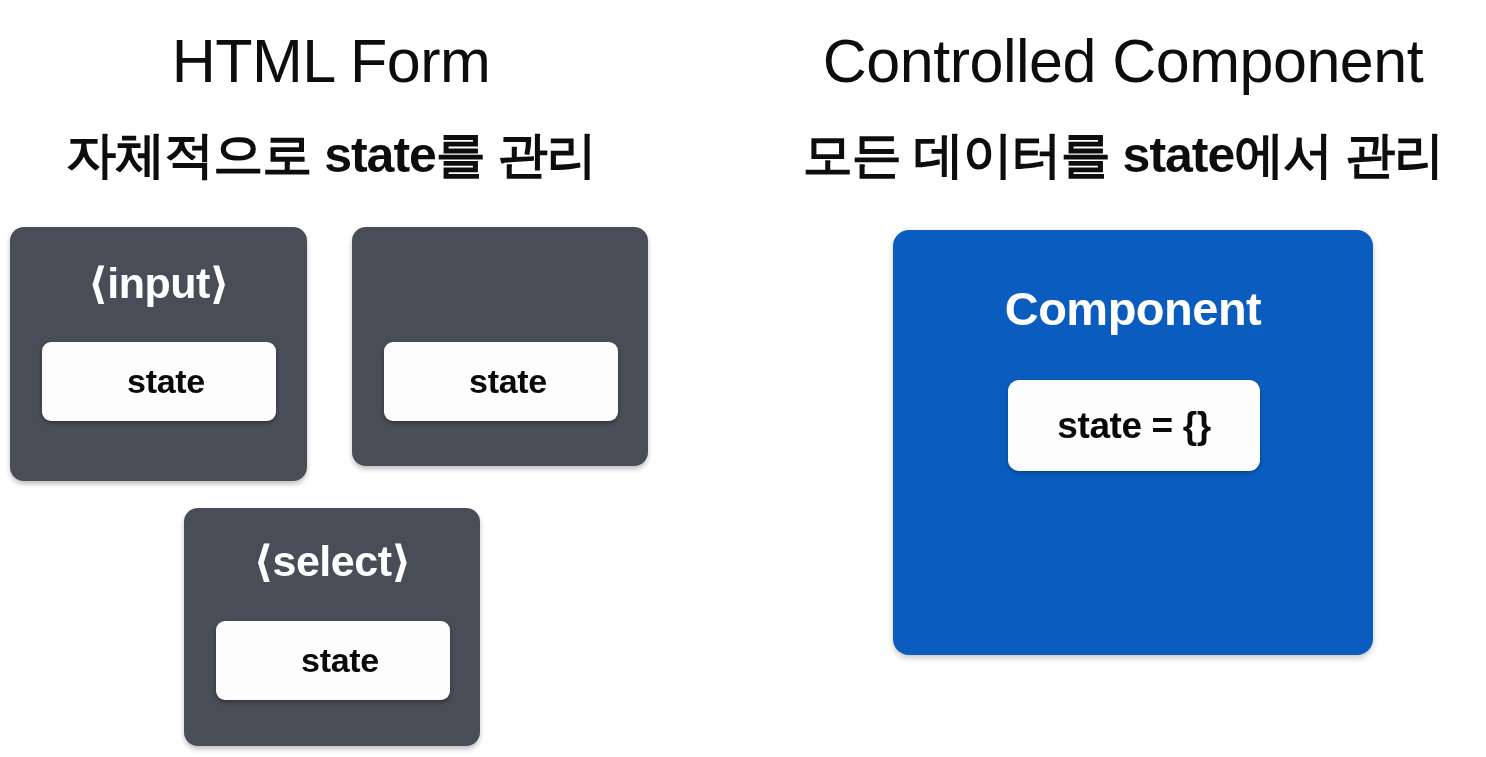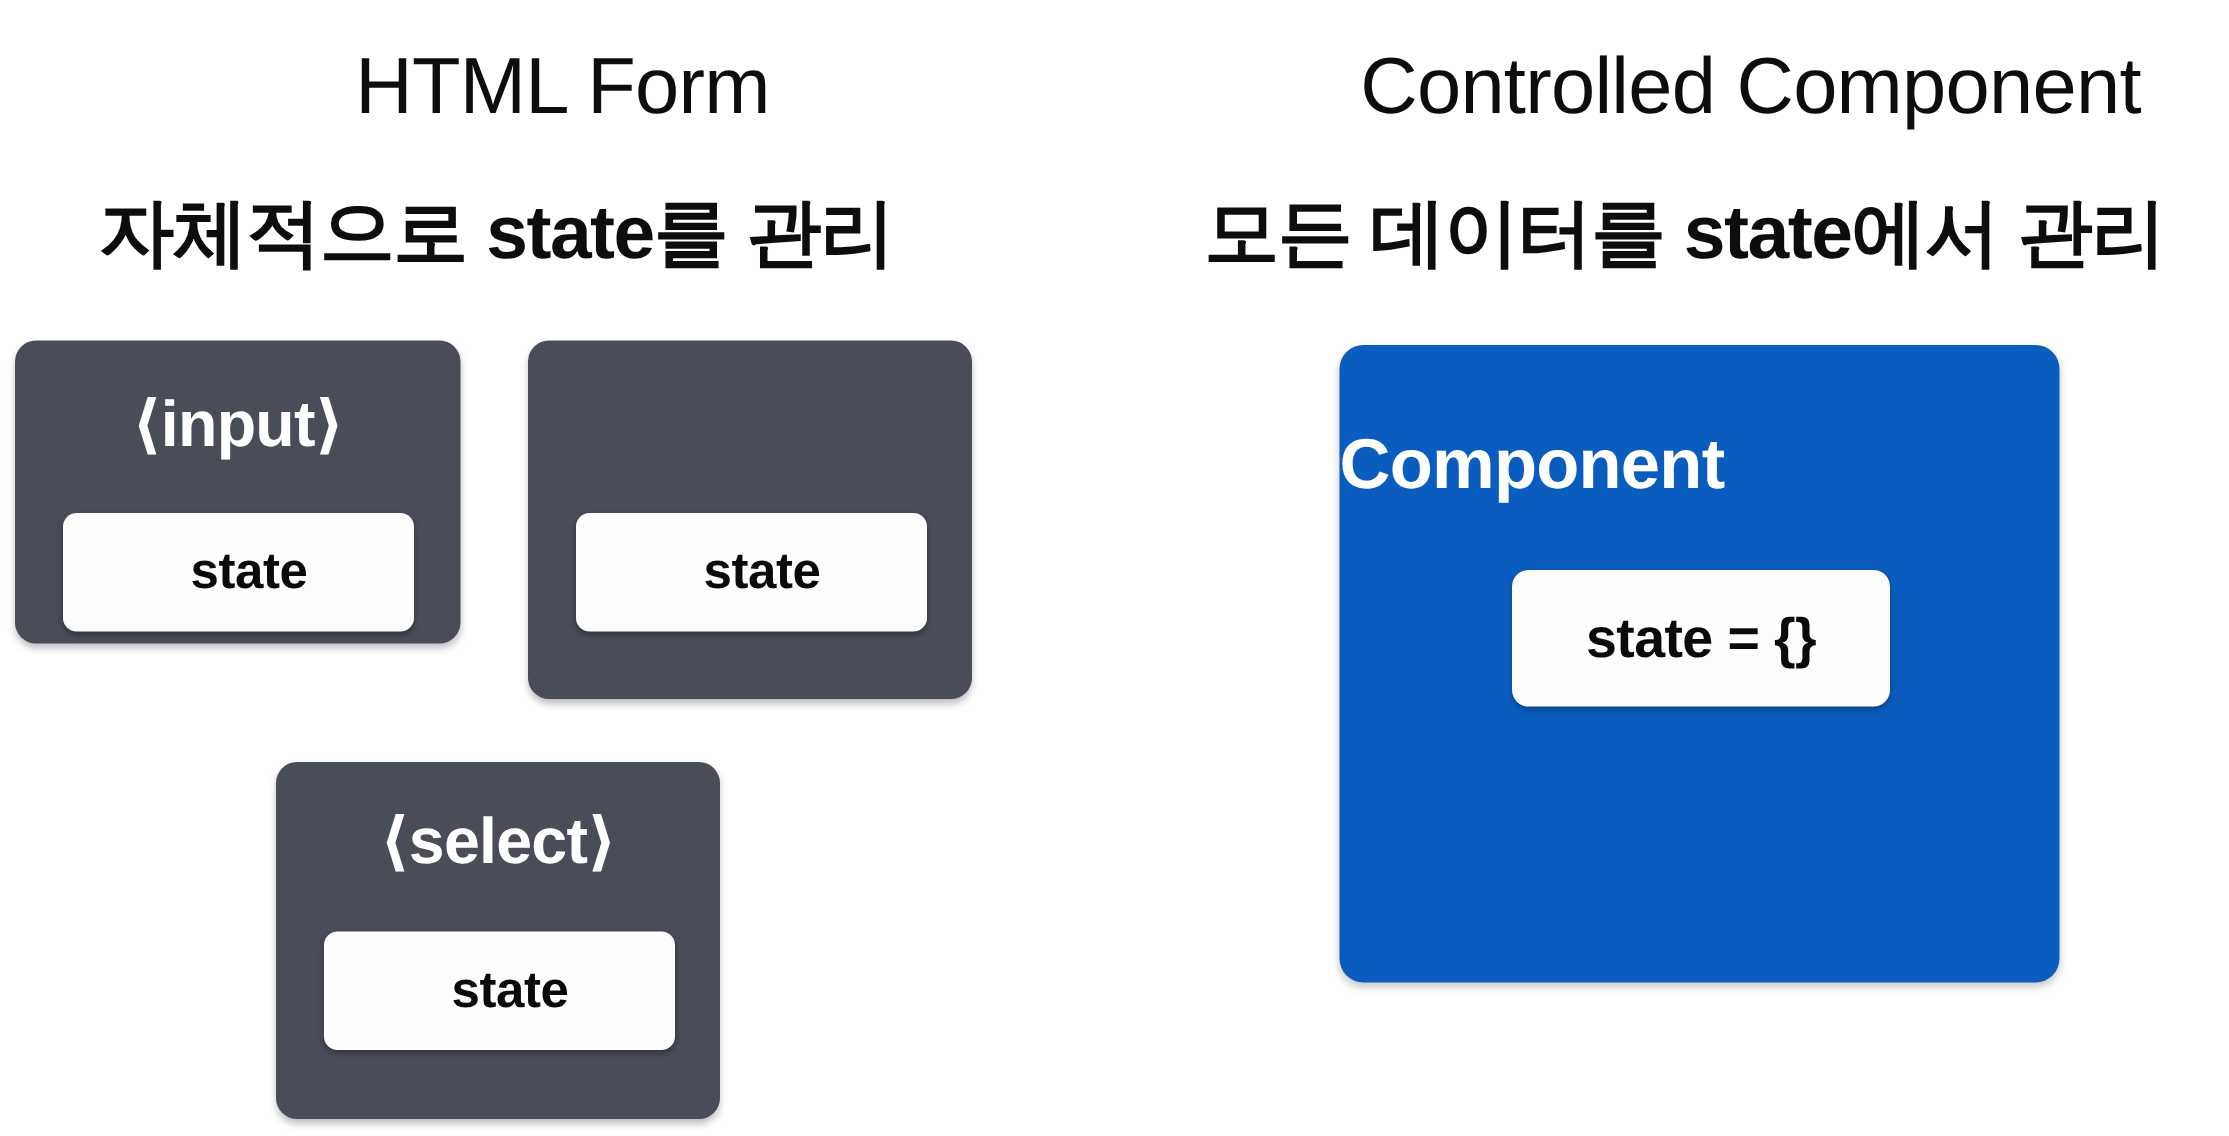--- a/index.html
+++ b/index.html
@@ -24,24 +24,23 @@
 
   
   .heading {
     position: absolute;
     text-align: center;
     color: #0d0d0d;
     white-space: nowrap;
     line-height: 1;
   }
   .heading-title {
-    font-size: 53px;
+    font-size: 61px;
     font-weight: 400;
     letter-spacing: -0.5px;
-    margin-left: 44px;
   }
   .heading-sub {
     font-size: 50px;
     font-weight: 700;
     letter-spacing: -1px;
   }
 
   #left-title  { left: 0px;   top: 31px;  width: 662px; }
   #left-sub    { left: 0px;   top: 130px; width: 662px; }
   #right-title { left: 760px; top: 31px;  width: 726px; }
@@ -77,21 +76,21 @@
     justify-content: center;
     color: #0a0a0a;
     font-size: 34px;
     font-weight: 700;
     letter-spacing: -0.3px;
     box-sizing: border-box;
     padding-left: 14px;
   }
 
   
-  #card-input       { left: 10px;  top: 227px; width: 297px; height: 202px; }
+  #card-input       { left: 10px;  top: 227px; width: 297px; height: 254px; }
   #card-input .form-card-label { top: 35px; }
   #card-input .state-chip      { left: 32px; top: 115px; width: 234px; height: 79px; }
 
   
   #card-textarea    { left: 352px; top: 227px; width: 296px; height: 239px; }
   #card-textarea .form-card-label { top: 35px; }
   #card-textarea .state-chip      { left: 32px; top: 115px; width: 234px; height: 79px; }
 
   
   #card-select      { left: 184px; top: 508px; width: 296px; height: 238px; }
@@ -108,21 +107,21 @@
     background: #0A5DBF;
     border-radius: 16px;
     box-shadow: 0 3px 6px rgba(0,0,0,0.22);
     box-sizing: border-box;
   }
   #component-title {
     position: absolute;
     left: 0;
     right: 0;
     top: 55px;
-    text-align: left;
+    text-align: center;
     color: #ffffff;
     font-size: 47px;
     font-weight: 700;
     line-height: 1;
     white-space: nowrap;
     letter-spacing: -0.5px;
   }
   .component-chip {
     position: absolute;
     left: 115px;

